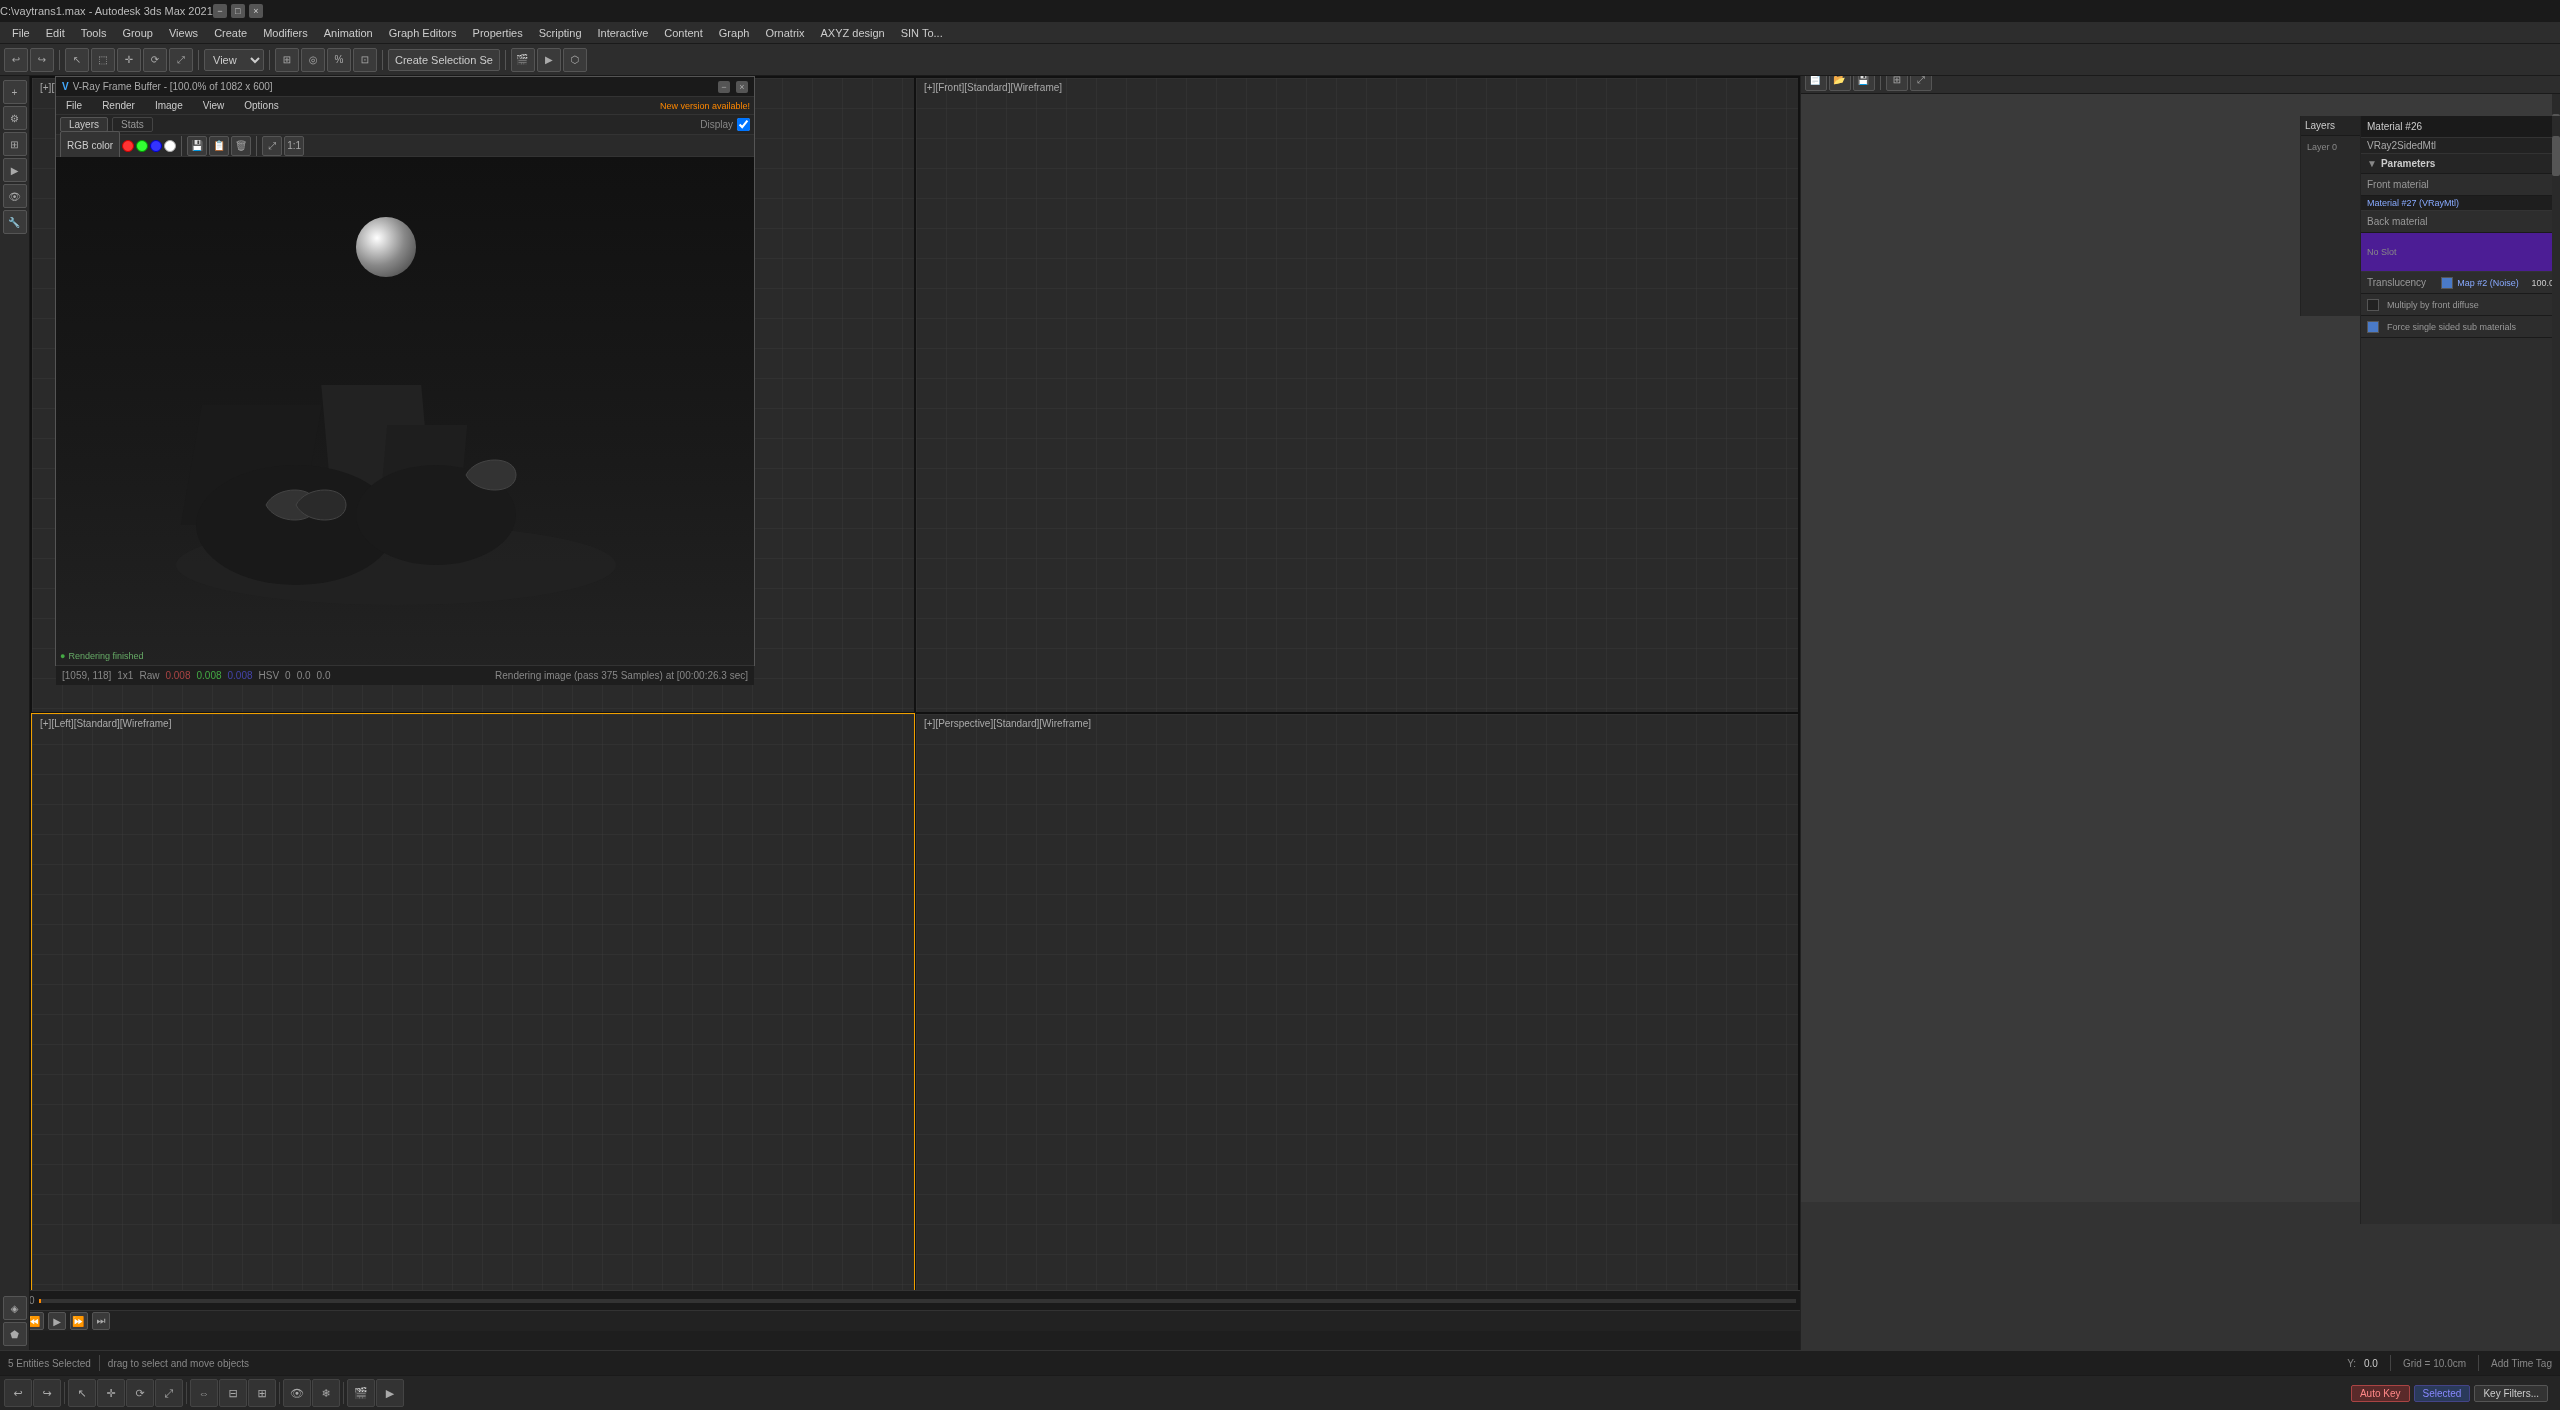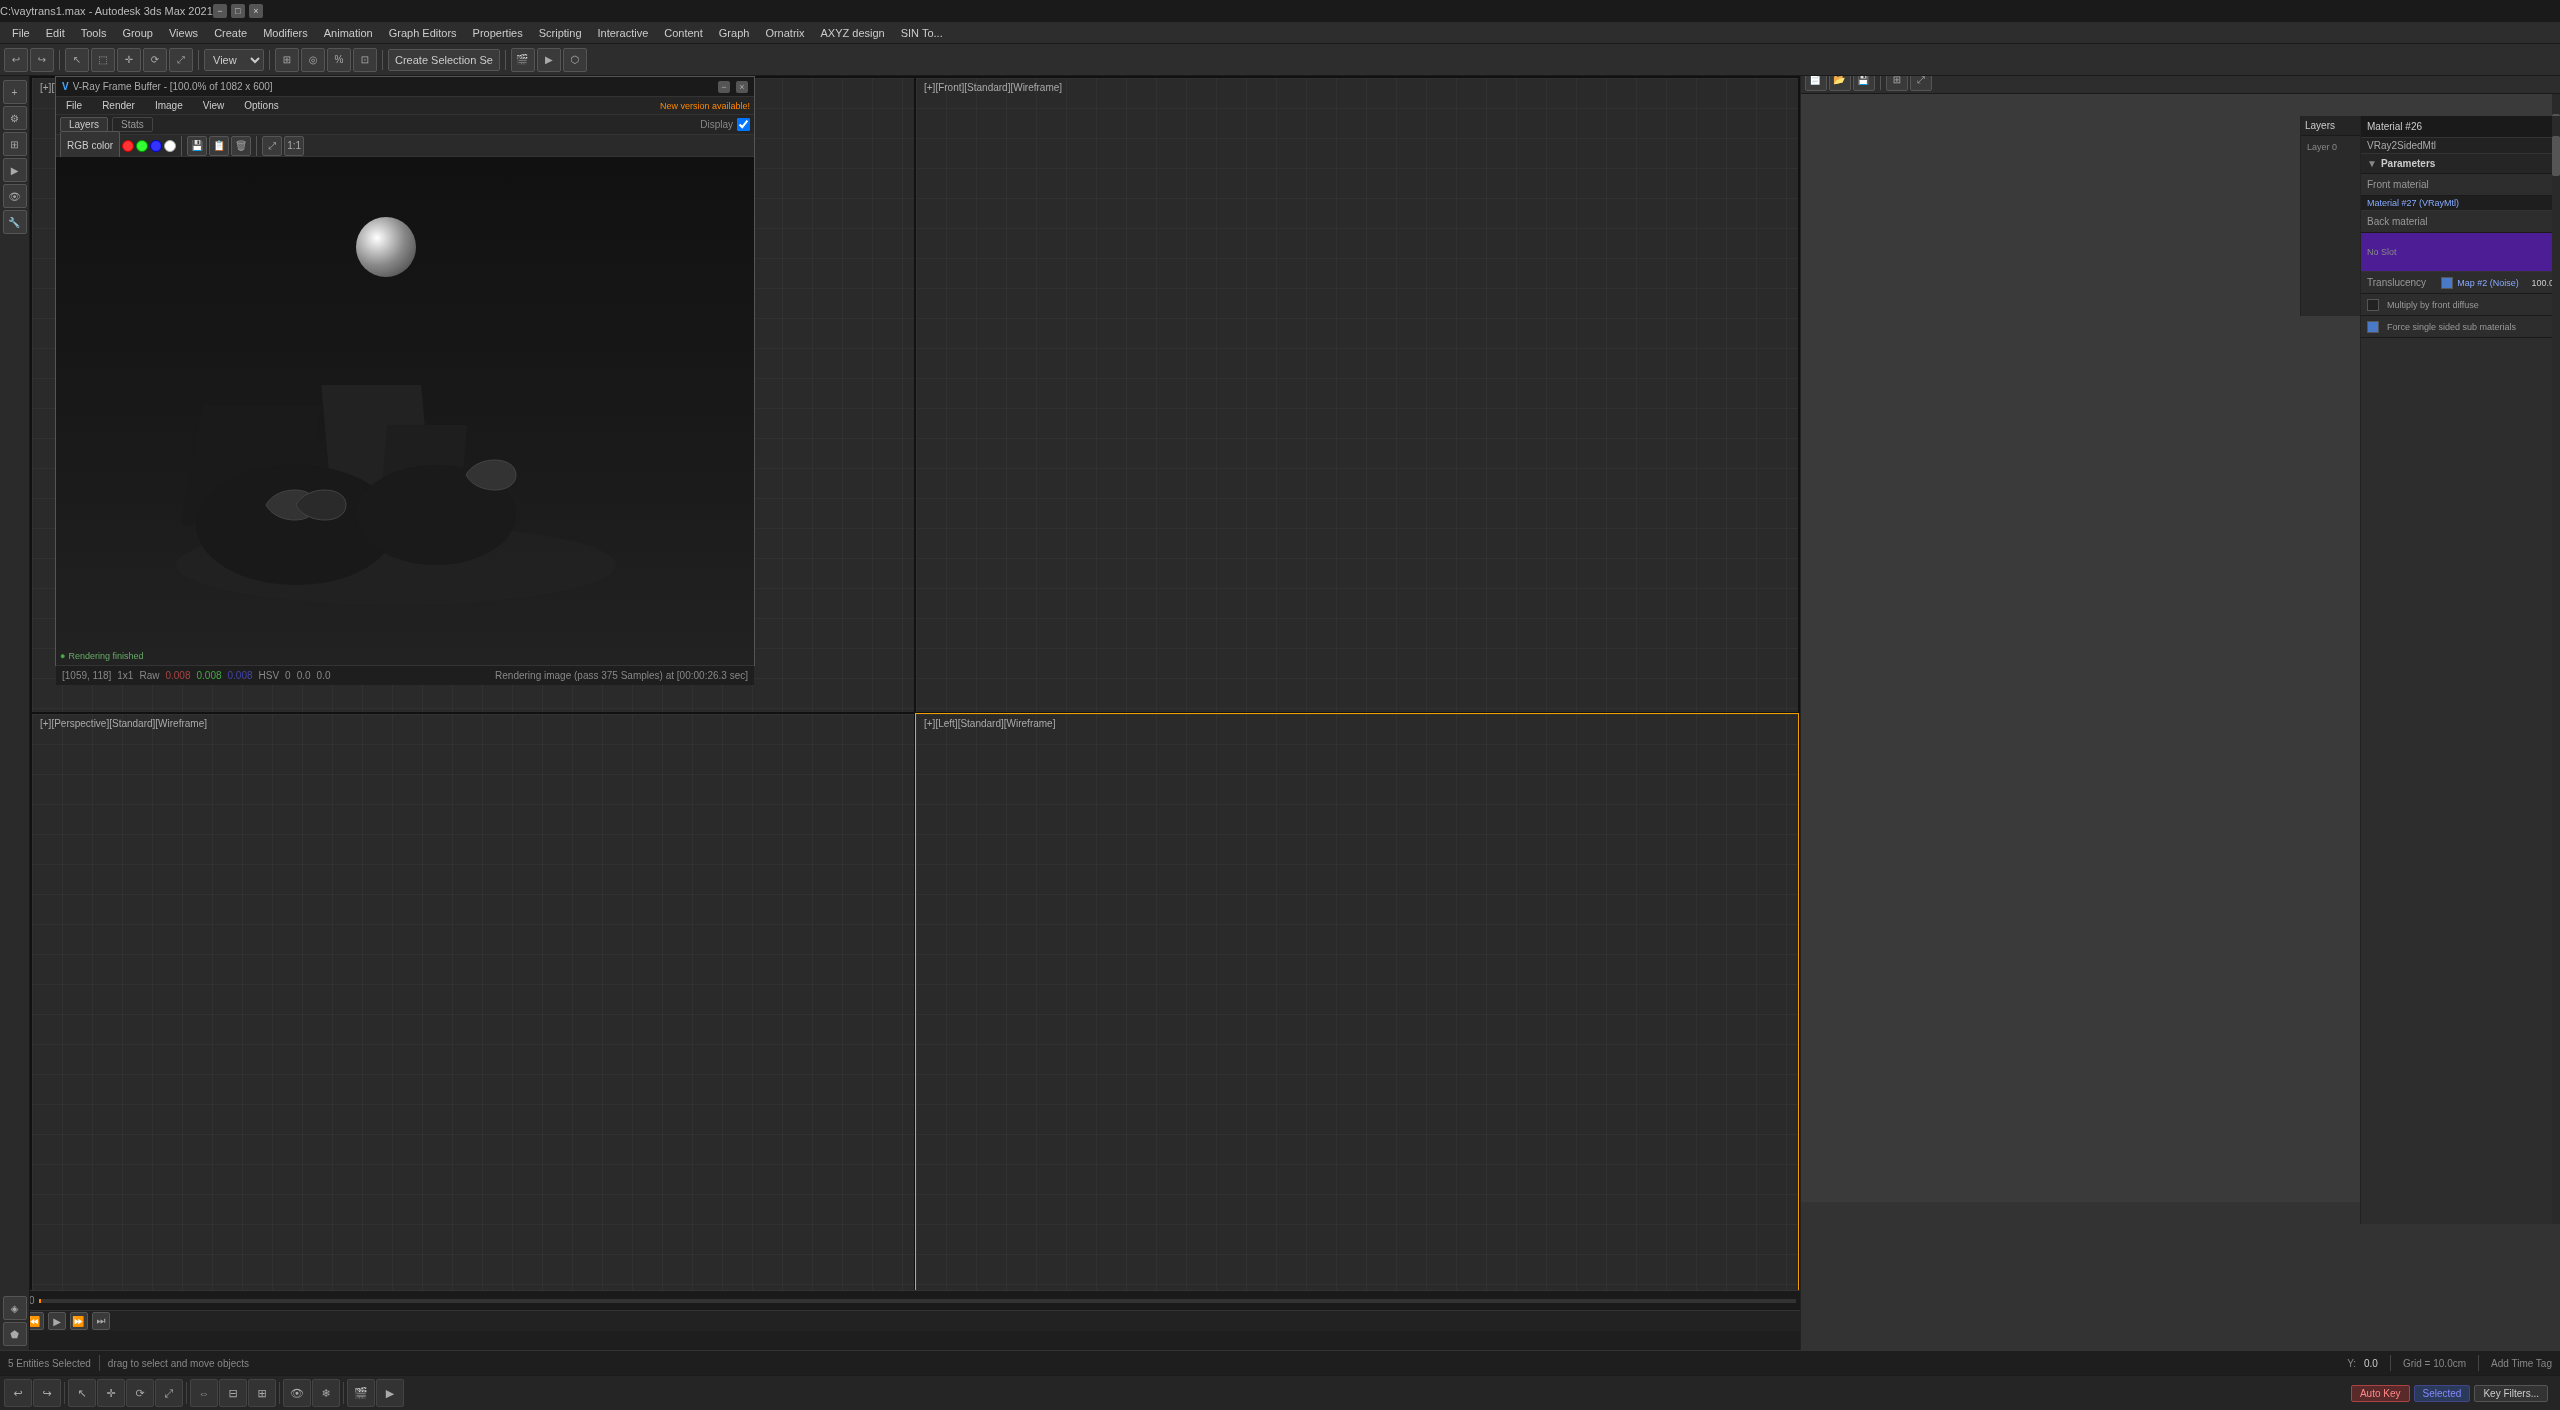--- a/index.html
+++ b/index.html
@@ -548,27 +548,27 @@
 
 <div id="vp-grid-container">
   <div class="viewport-cell">
     <div class="vp-grid-bg"></div>
     <span class="vp-label">[+][Top][Standard][Wireframe]</span>
   </div>
   <div class="viewport-cell">
     <div class="vp-grid-bg"></div>
     <span class="vp-label">[+][Front][Standard][Wireframe]</span>
   </div>
+  <div class="viewport-cell active">
+    <div class="vp-grid-bg"></div>
+    <span class="vp-label">[+][Left][Standard][Wireframe]</span>
+  </div>
   <div class="viewport-cell">
     <div class="vp-grid-bg"></div>
     <span class="vp-label">[+][Perspective][Standard][Wireframe]</span>
-  </div>
-  <div class="viewport-cell active">
-    <div class="vp-grid-bg"></div>
-    <span class="vp-label">[+][Left][Standard][Wireframe]</span>
   </div>
 </div>
 
 <div id="vray-buffer">
   <div id="vray-buffer-title">
     <span style="color:#4af;font-size:10px;font-weight:bold;">V</span>
     <span>V-Ray Frame Buffer - [100.0% of 1082 x 600]</span>
     <div style="flex:1"></div>
     <div style="width:12px;height:12px;background:#555;border-radius:2px;display:flex;align-items:center;justify-content:center;cursor:pointer;font-size:9px;">−</div>
     <div style="width:12px;height:12px;background:#555;border-radius:2px;display:flex;align-items:center;justify-content:center;cursor:pointer;font-size:9px;margin-left:2px;">×</div>

